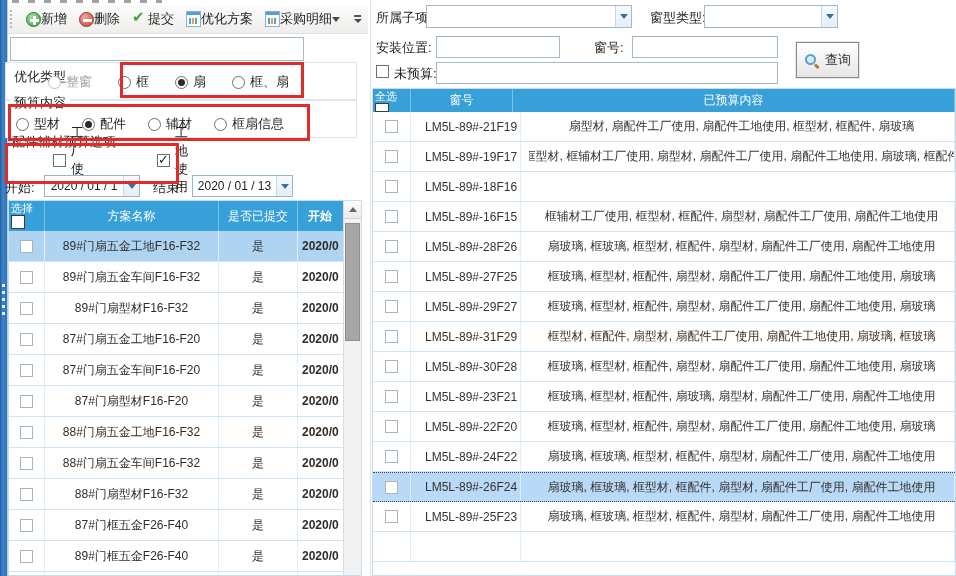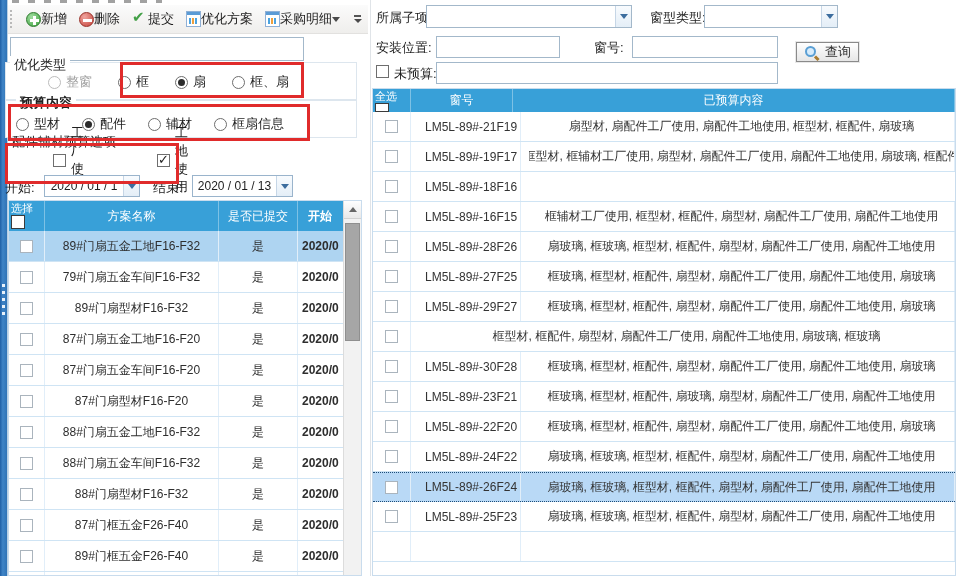--- a/index.html
+++ b/index.html
@@ -84,21 +84,21 @@
   #lscroll .sb-up::after{content:"";border-left:4px solid transparent;border-right:4px solid transparent;border-bottom:5px solid #666;}
   #lscroll .sb-thumb{position:absolute;left:1px;right:1px;top:22px;height:118px;background:#a6a6a6;border:1px solid #8f8f8f;box-sizing:border-box;}
 
   
   #panel-divider{position:absolute;left:370px;top:0;width:1px;height:576px;background:#e0e4e8;}
   .flabel{position:absolute;font-size:13px;color:#1e1e1e;white-space:nowrap;}
   .combo{position:absolute;border:1px solid #a3b8ca;background:#fff;display:flex;align-items:stretch;box-sizing:border-box;}
   .combo .val{flex:1;}
   .finput{position:absolute;border:1px solid #a3b8ca;background:#fff;box-sizing:border-box;font:12px "Liberation Sans","DejaVu Sans",sans-serif;padding:0 4px;outline:none;}
   #nobudget-cb{position:absolute;left:376px;top:65px;}
-  #query-btn{position:absolute;left:796px;top:42px;width:63px;height:20px;border:1px solid #8a8a8a;outline:1px solid #e8e8e8;
+  #query-btn{position:absolute;left:796px;top:42px;width:63px;height:36px;border:1px solid #8a8a8a;outline:1px solid #e8e8e8;
      background:linear-gradient(#ffffff,#e6e6e6);display:flex;align-items:center;justify-content:center;gap:6px;font-size:13px;box-sizing:border-box;}
   .ic-search{width:15px;height:15px;position:relative;flex:none;}
   .ic-search::before{content:"";position:absolute;left:1px;top:1px;width:7px;height:7px;border:2px solid #5a9fd4;border-radius:50%;background:#d8ecfb;}
   .ic-search::after{content:"";position:absolute;left:11px;top:10px;width:5px;height:3px;background:#a87b2f;transform:rotate(45deg);transform-origin:left center;}
 
   
   #rtable{position:absolute;left:372px;top:88px;width:584px;height:488px;border:1px solid #c9dced;box-sizing:border-box;overflow:hidden;background:#fff;}
   #rtable .thead{height:23px;}
   .rt-c-sel{width:38px;}.rt-c-no{width:102px;}.rt-c-content{flex:1;}
   .rt-row{display:flex;height:30px;border-bottom:1px solid var(--line);box-sizing:border-box;background:#fff;gap:8px;}
@@ -148,21 +148,21 @@
   </div>
       </div>
     <div id="toolbar-overflow">
       <span class="caret" style="border-top-width:4px;"></span>
     </div>
   </div>
 
   <input id="search-input" class="inputbox" value="" style="">
 
   <div class="groupbox" style="left:5px;top:62px;width:352px;height:38px;"></div>
-  <span class="grouplabel" style="left:10px;top:56px;">优化类型</span>
+  <span class="grouplabel" style="left:10px;top:68px;">优化类型</span>
   <div id="optype-row" class="radiorow" style="left:48px;top:70px;width:300px;height:24px;gap:26px;">
       <label class="radio-item dis">
     <span class="radio"></span>
     <span>整窗</span>
   </label>
       <label class="radio-item">
     <span class="radio"></span>
     <span>框</span>
   </label>
       <label class="radio-item">
@@ -170,21 +170,21 @@
     <span>扇</span>
   </label>
       <label class="radio-item">
     <span class="radio"></span>
     <span>框、扇</span>
   </label>
     </div>
   <div class="annobox" style="left:120px;top:62px;width:178px;height:30px;"></div>
 
   <div class="groupbox" style="left:5px;top:100px;width:352px;height:38px;"></div>
-  <span class="grouplabel" style="left:16px;top:94px;font-weight:bold;">预算内容</span>
+  <span class="grouplabel" style="left:10px;top:94px;">预算内容</span>
   <div id="budget-row" class="radiorow" style="left:16px;top:112px;width:330px;height:24px;gap:22px;">
       <label class="radio-item">
     <span class="radio"></span>
     <span>型材</span>
   </label>
       <label class="radio-item">
     <span class="radio on"></span>
     <span>配件</span>
   </label>
       <label class="radio-item">
@@ -243,21 +243,21 @@
             <span class="rowcb"></span>
           </div>
     <div class="lt-c-name">89#门扇五金工地F16-F32</div>
     <div class="lt-c-sub">是</div>
     <div class="lt-c-start">2020/0</div>
   </div>
         <div class="lt-row">
     <div class="lt-c-sel">
             <span class="rowcb"></span>
           </div>
-    <div class="lt-c-name">79#门扇五金车间F16-F32</div>
+    <div class="lt-c-name">89#门扇五金车间F16-F32</div>
     <div class="lt-c-sub">是</div>
     <div class="lt-c-start">2020/0</div>
   </div>
         <div class="lt-row">
     <div class="lt-c-sel">
             <span class="rowcb"></span>
           </div>
     <div class="lt-c-name">89#门扇型材F16-F32</div>
     <div class="lt-c-sub">是</div>
     <div class="lt-c-start">2020/0</div>
@@ -425,20 +425,21 @@
     <div class="rt-c-sel">
             <span class="rowcb"></span>
           </div>
     <div class="rt-c-no">LM5L-89#-29F27</div>
     <div class="rt-c-content">框玻璃, 框型材, 框配件, 扇型材, 扇配件工厂使用, 扇配件工地使用, 扇玻璃</div>
   </div>
         <div class="rt-row">
     <div class="rt-c-sel">
             <span class="rowcb"></span>
           </div>
+    <div class="rt-c-no">LM5L-89#-31F29</div>
     <div class="rt-c-content">框型材, 框配件, 扇型材, 扇配件工厂使用, 扇配件工地使用, 扇玻璃, 框玻璃</div>
   </div>
         <div class="rt-row">
     <div class="rt-c-sel">
             <span class="rowcb"></span>
           </div>
     <div class="rt-c-no">LM5L-89#-30F28</div>
     <div class="rt-c-content">框玻璃, 框型材, 框配件, 扇型材, 扇配件工厂使用, 扇配件工地使用, 扇玻璃</div>
   </div>
         <div class="rt-row">

